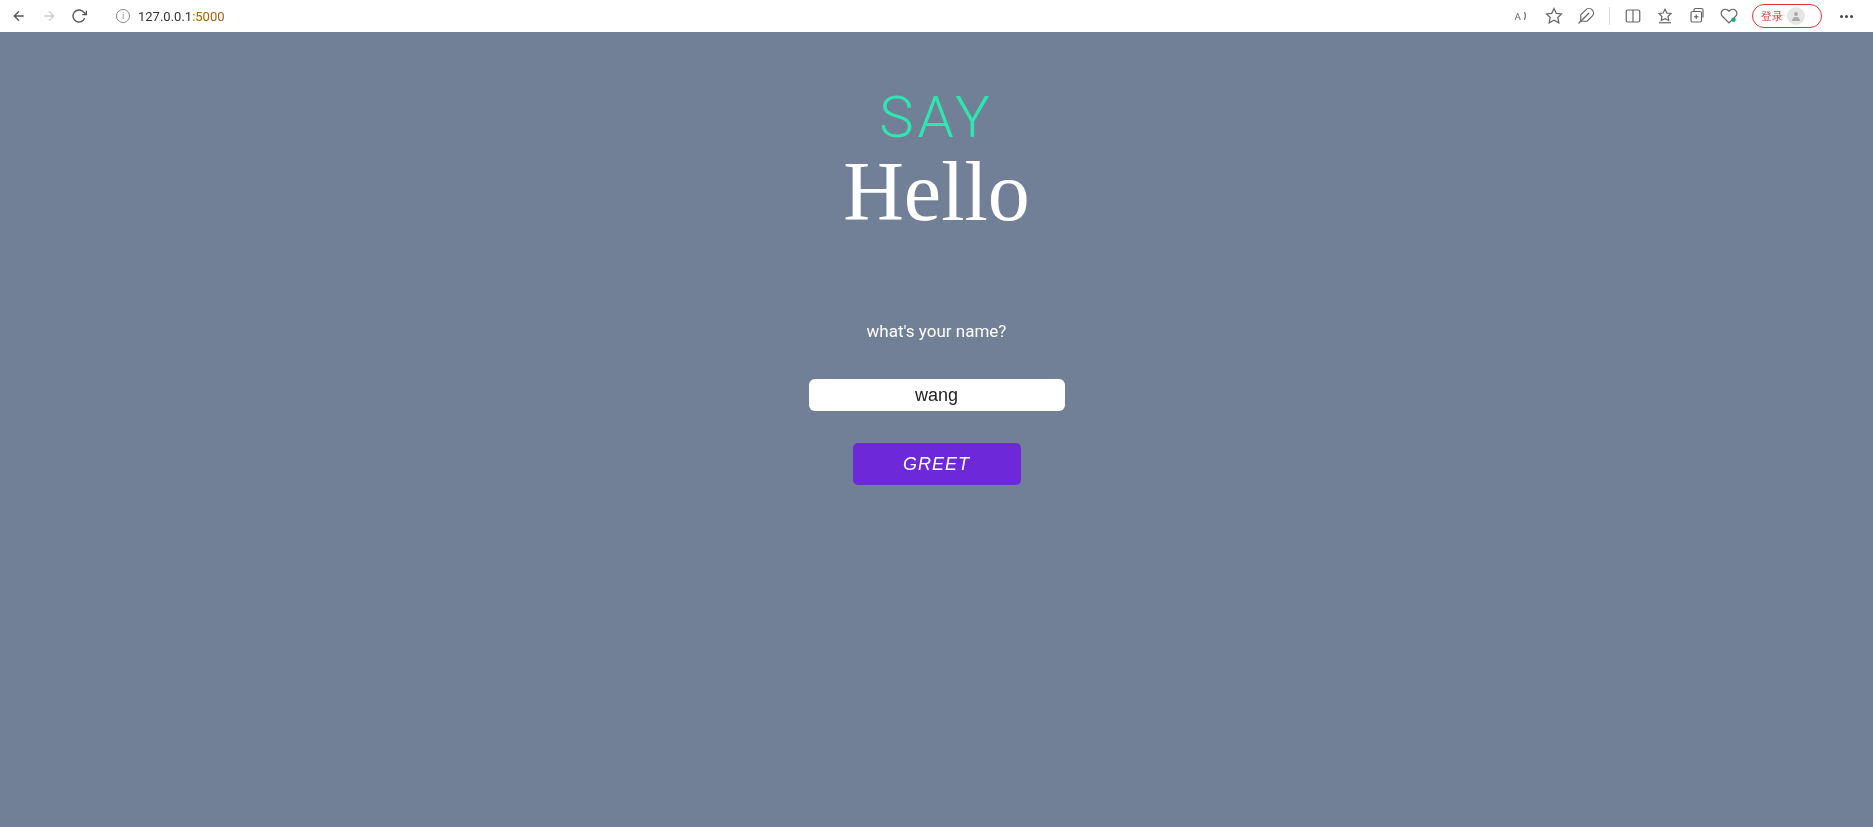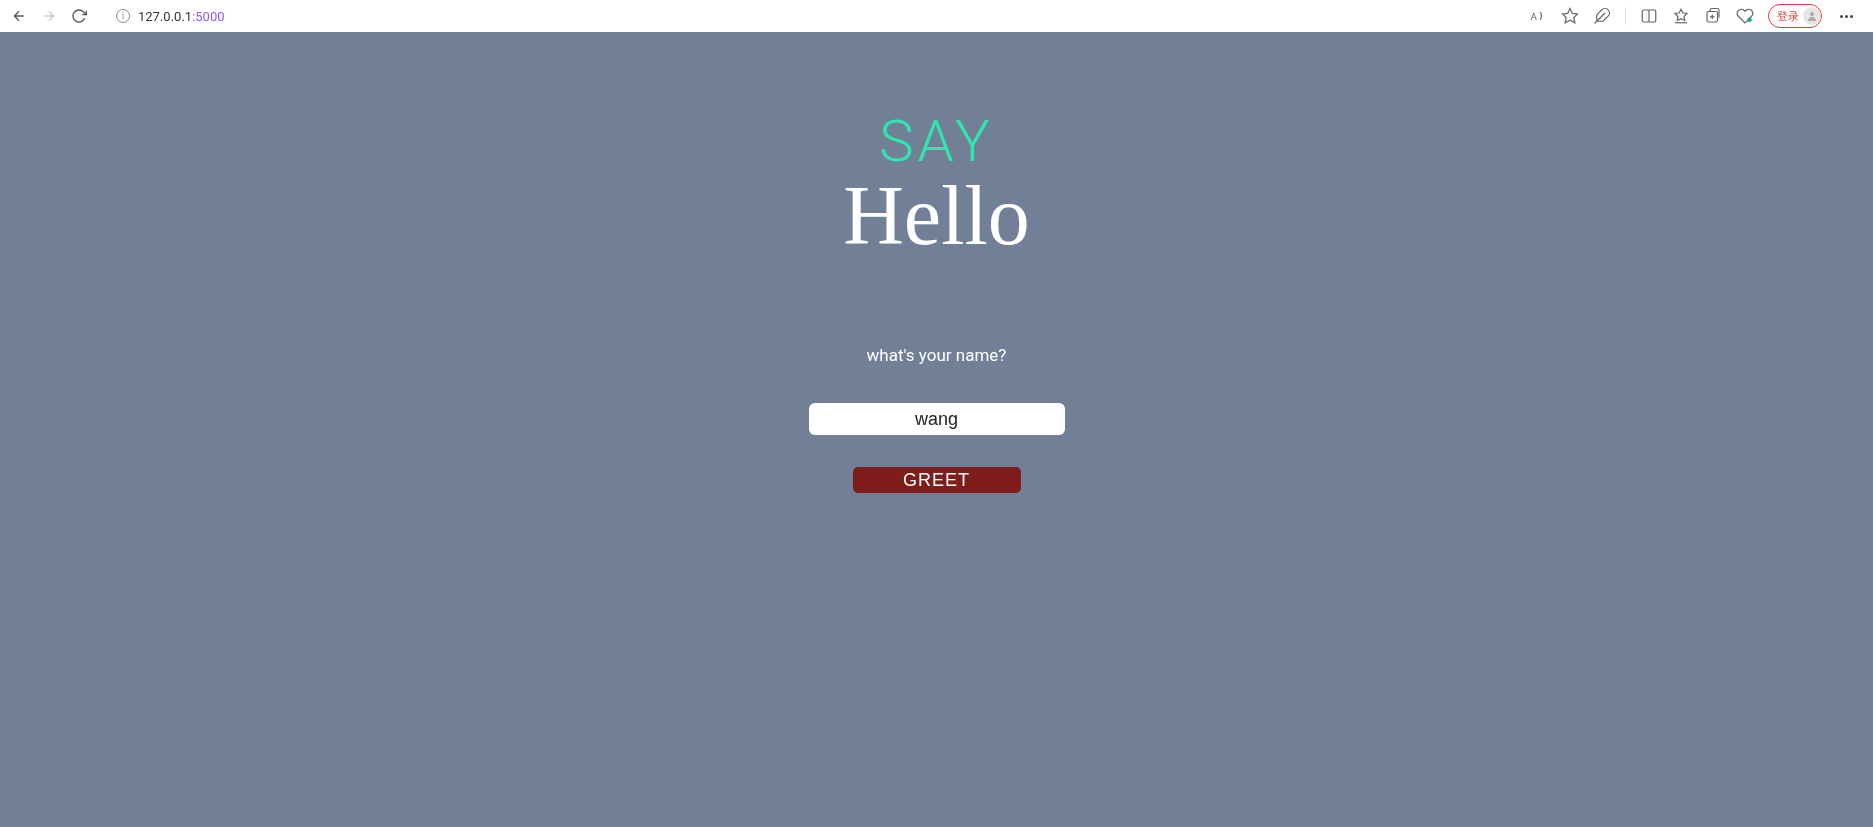--- a/index.html
+++ b/index.html
@@ -67,21 +67,21 @@
       justify-content: center;
       font-size: 9px;
       color: #888;
       flex-shrink: 0;
     }
     .url-text {
       font-size: 13px;
       color: #333;
     }
     .url-port {
-      color: #8b5cf6;
+      color: #a16207;
     }
     .toolbar-right {
       display: flex;
       align-items: center;
       gap: 14px;
       padding-right: 6px;
     }
     .toolbar-icon {
       width: 18px;
       height: 18px;
@@ -98,21 +98,21 @@
       width: 1px;
       height: 18px;
       background: #ddd;
     }
     .login-pill {
       display: flex;
       align-items: center;
       gap: 4px;
       border: 1px solid #d93838;
       border-radius: 14px;
-      padding: 2px 0 2px 8px;
+      padding: 2px 16px 2px 8px;
       cursor: pointer;
     }
     .login-text {
       color: #d93838;
       font-size: 11px;
       font-weight: 500;
     }
     .avatar-circle {
       width: 18px;
       height: 18px;
@@ -139,21 +139,21 @@
       background: #444;
       border-radius: 50%;
     }
     
     .page {
       height: 795px;
       background: #718096;
       display: flex;
       flex-direction: column;
       align-items: center;
-      padding-top: 80px;
+      padding-top: 56px;
     }
     .heading-say {
       font-size: 58px;
       font-weight: 300;
       color: #2ee6b0;
       letter-spacing: 4px;
       line-height: 1;
     }
     .heading-hello {
       font-family: "Brush Script MT", "Lucida Handwriting", cursive;
@@ -175,28 +175,29 @@
       border-radius: 6px;
       background: #fff;
       font-size: 18px;
       text-align: center;
       color: #222;
       outline: none;
     }
     .greet-btn {
       margin-top: 32px;
       width: 168px;
-      height: 26px;
+      height: 42px;
       border: none;
       border-radius: 5px;
-      background: #7f1d1d;
+      background: #6d28d9;
       color: #fff;
       font-size: 18px;
       letter-spacing: 1px;
       cursor: pointer;
+      font-style: italic;
     }
   </style>
 </head>
 <body>
 
 <div class="browser-chrome">
   <div class="nav-buttons">
     <div class="nav-btn">
       <svg viewBox="0 0 24 24" fill="none" stroke="currentColor" stroke-width="2">
           <path d="M19 12H5M12 19l-7-7 7-7"></path>

